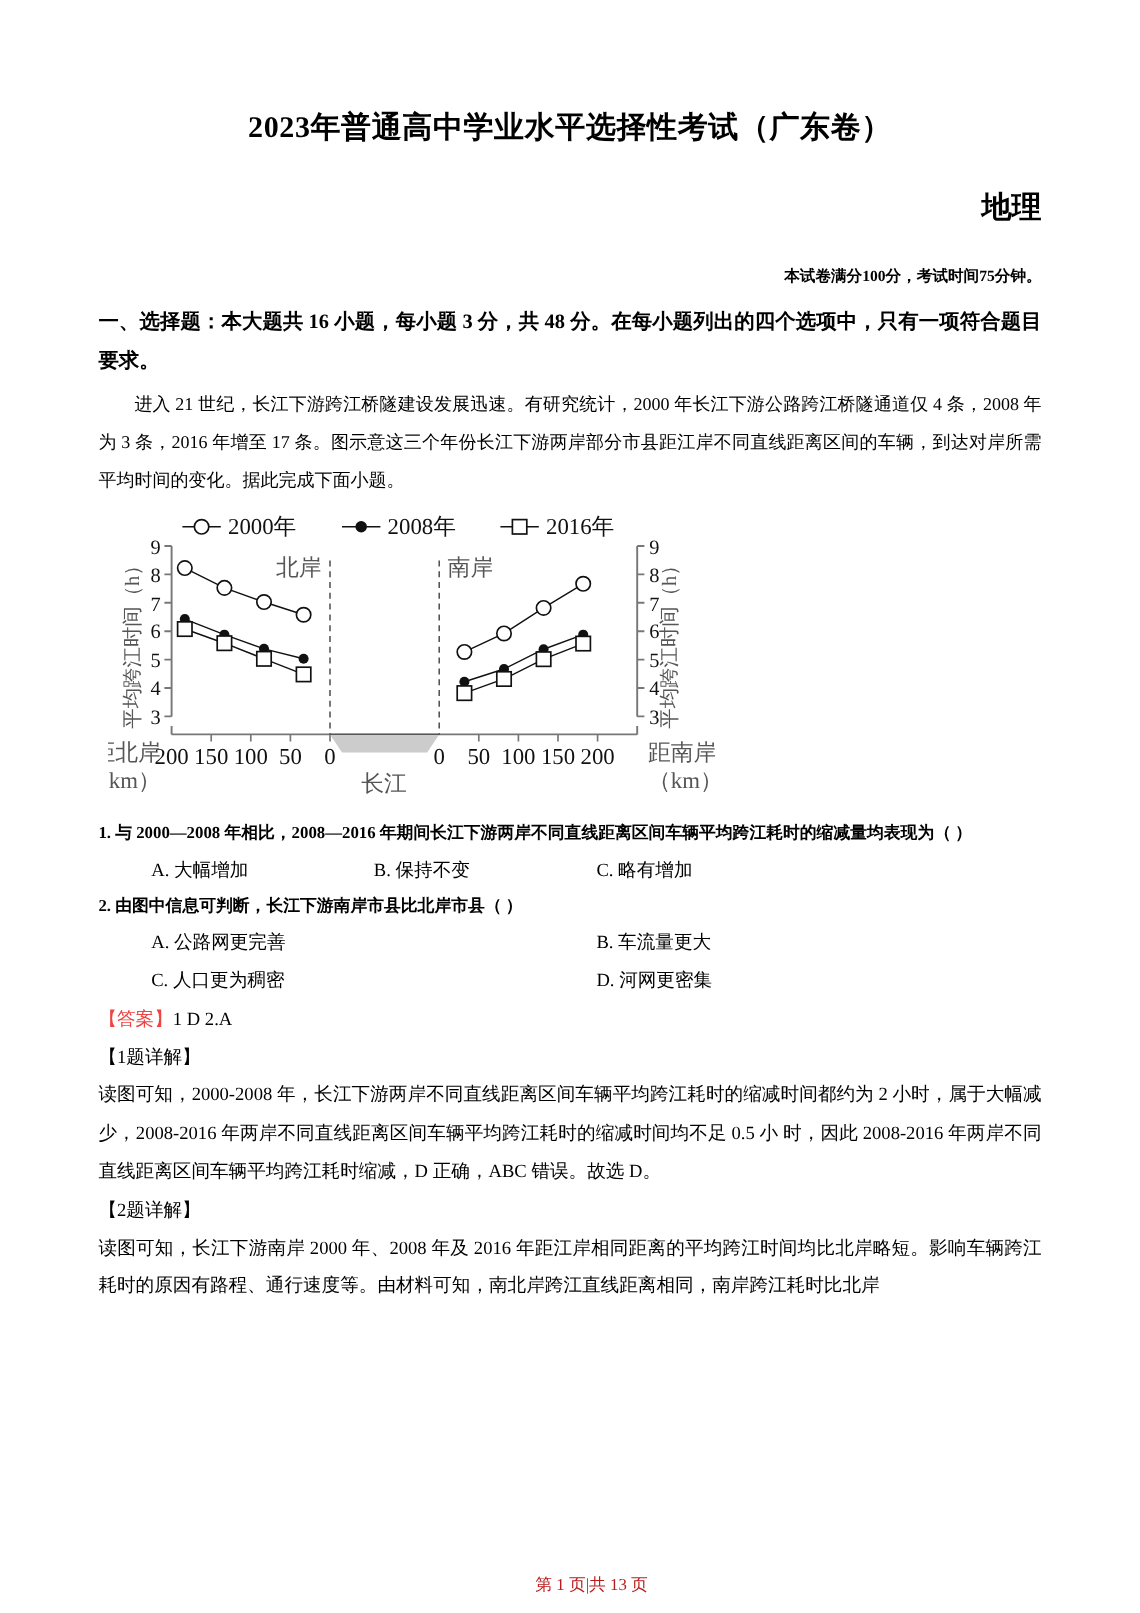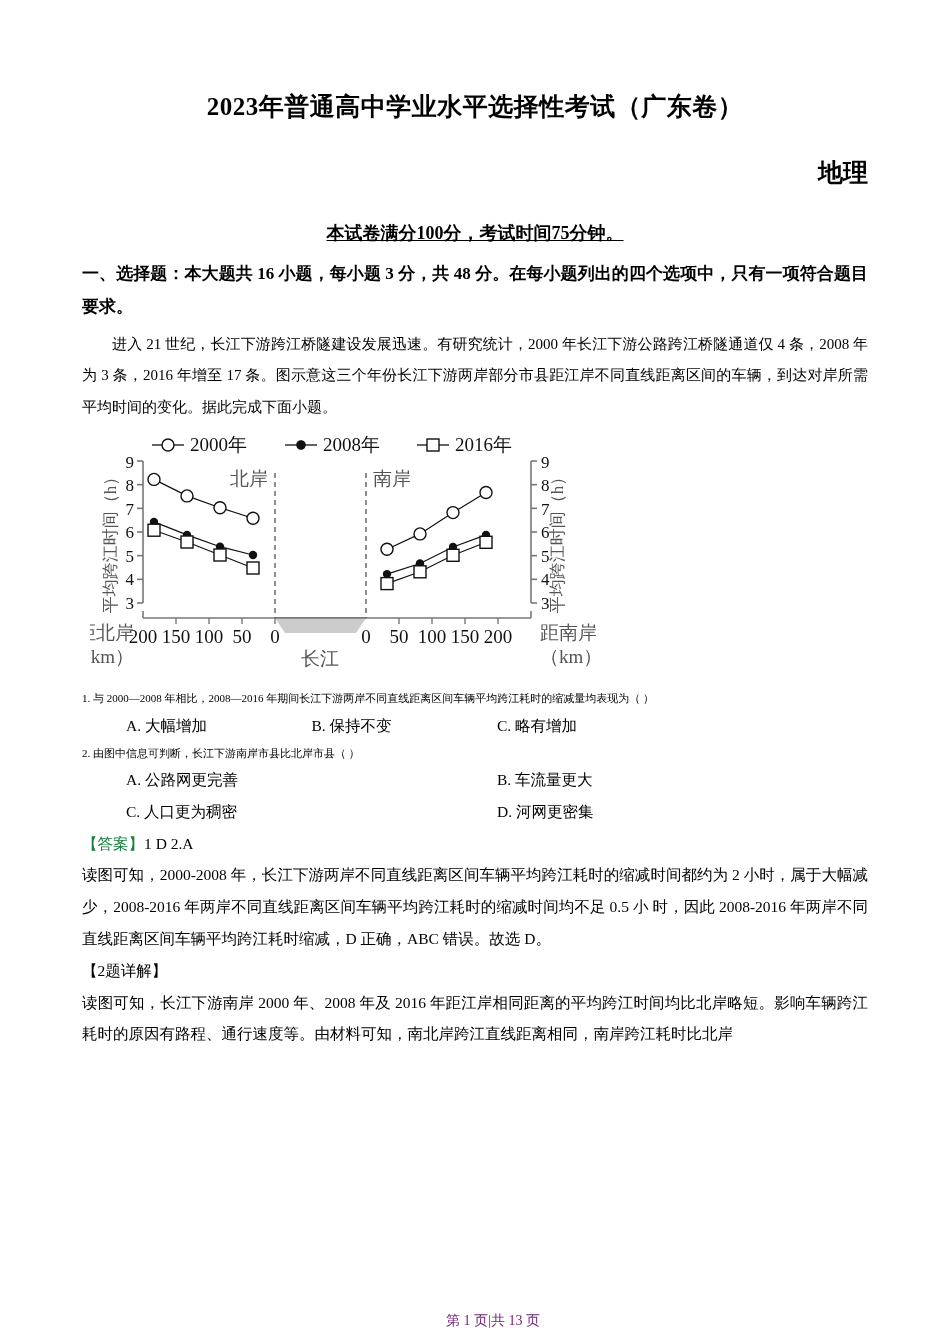--- a/index.html
+++ b/index.html
@@ -30,79 +30,79 @@
     margin: 20px 0 0 0;
     line-height: 1.5;
   }
   .subject-title {
     text-align: right;
     font-size: 25px;
     font-weight: bold;
     margin: 30px 0 0 0;
   }
   .exam-note {
-    text-align: center;
-    font-size: 18px;
+    text-align: right;
+    font-size: 13px;
     font-weight: bold;
     margin: 32px 0 0 0;
-    text-decoration: underline;
   }
   .section-head {
     font-size: 17px;
     font-weight: bold;
     line-height: 1.95;
     margin: 12px 0 0 0;
     text-align: justify;
   }
   .passage {
     font-size: 15px;
     line-height: 2.1;
     text-align: justify;
     text-indent: 2em;
     margin: 6px 0 0 0;
   }
   .q-text {
-    font-size: 11px;
+    font-size: 14px;
     line-height: 2.05;
     text-align: justify;
     margin: 0;
+    font-weight: bold;
   }
   .opts-row {
     display: flex;
     font-size: 15.5px;
     line-height: 2.05;
     margin-left: 44px;
   }
   .opts-row.four > span { width: 25%; }
   .opts-row.two > span { width: 50%; }
   .ans-line {
     font-size: 15.5px;
     line-height: 2.05;
     margin: 0;
   }
-  .blue { color: #15803d; }
+  .blue { color: #ef4444; }
   .exp-head {
     font-size: 15.5px;
     line-height: 2.05;
     margin: 0;
   }
   .exp-body {
     font-size: 15.5px;
     line-height: 2.05;
     text-align: justify;
     margin: 0;
   }
   .footer {
     position: absolute;
     left: 0;
     right: 0;
     bottom: 14px;
     text-align: center;
     font-size: 14px;
-    color: #701a75;
+    color: #b91c1c;
     margin-left: 36px;
   }
 
   
   .figure-wrap {
     margin: 10px 0 14px 0;
     display: flex;
     justify-content: flex-start;
     padding-left: 8px;
   }
@@ -296,19 +296,20 @@
   <div class="opts-row two">
     <span>C. 人口更为稠密</span>
     <span>D. 河网更密集</span>
   </div>
 
   <p class="ans-line">
     <span class="blue">【答案】</span><span>1 D   2.A</span>
   </p>
 
 
+  <p class="exp-head">【1题详解】</p>
   <p class="exp-body">读图可知，2000-2008 年，长江下游两岸不同直线距离区间车辆平均跨江耗时的缩减时间都约为 2 小时，属于大幅减少，2008-2016 年两岸不同直线距离区间车辆平均跨江耗时的缩减时间均不足 0.5 小 时，因此 2008-2016 年两岸不同直线距离区间车辆平均跨江耗时缩减，D 正确，ABC 错误。故选 D。</p>
 
   <p class="exp-head">【2题详解】</p>
   <p class="exp-body">读图可知，长江下游南岸 2000 年、2008 年及 2016 年距江岸相同距离的平均跨江时间均比北岸略短。影响车辆跨江耗时的原因有路程、通行速度等。由材料可知，南北岸跨江直线距离相同，南岸跨江耗时比北岸</p>
 
   <div class="footer">第 1 页|共 13 页</div>
 </div>
 
 </body></html>

